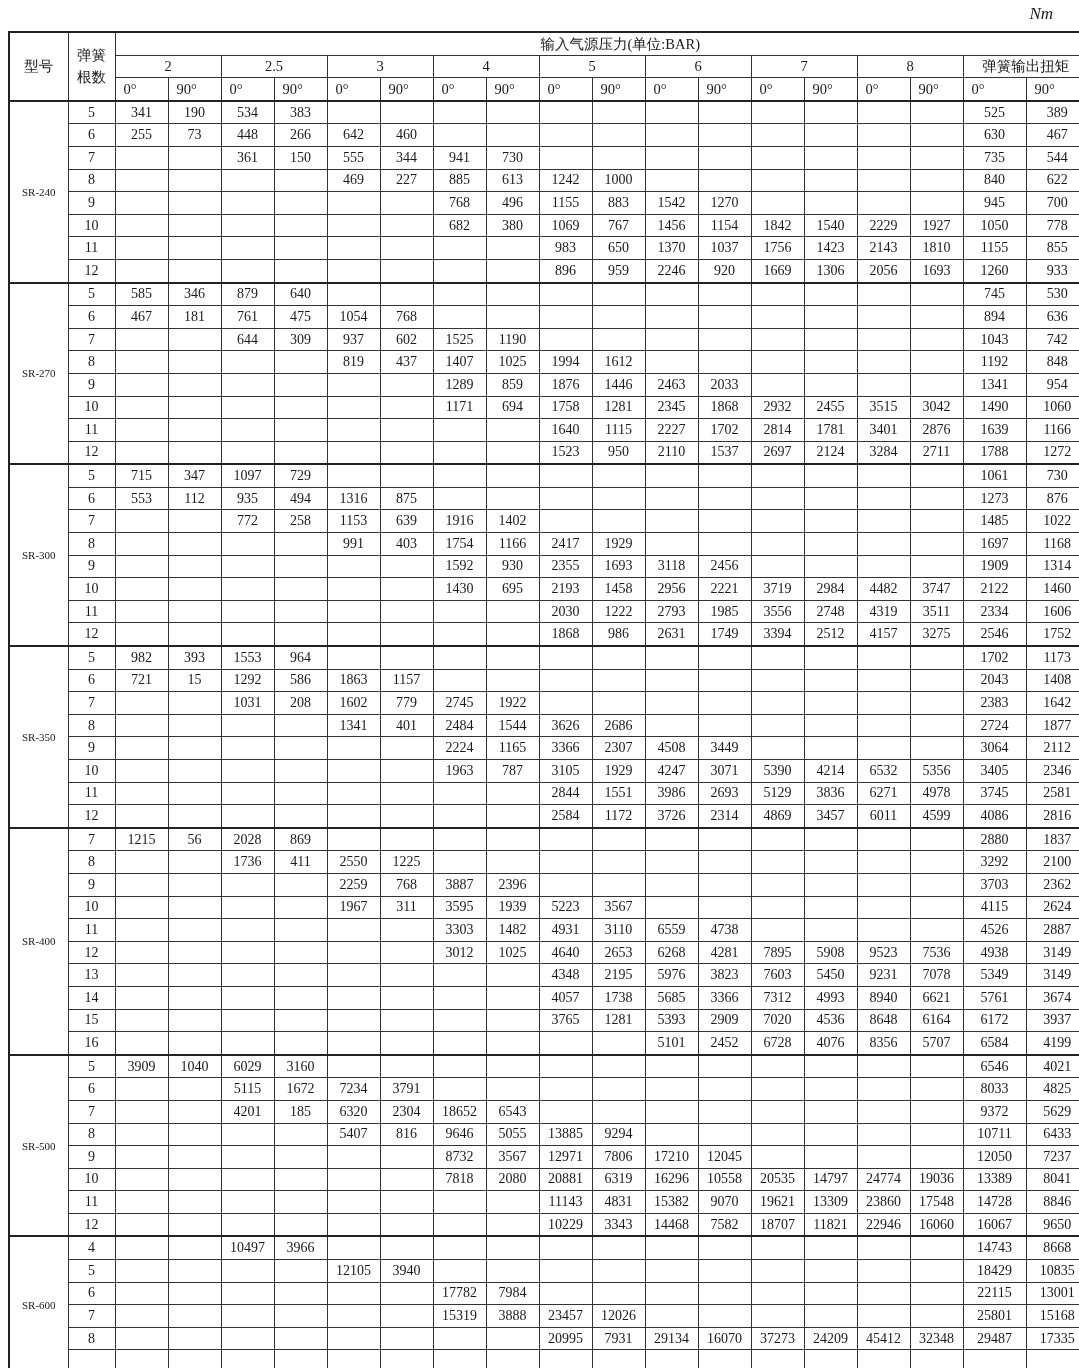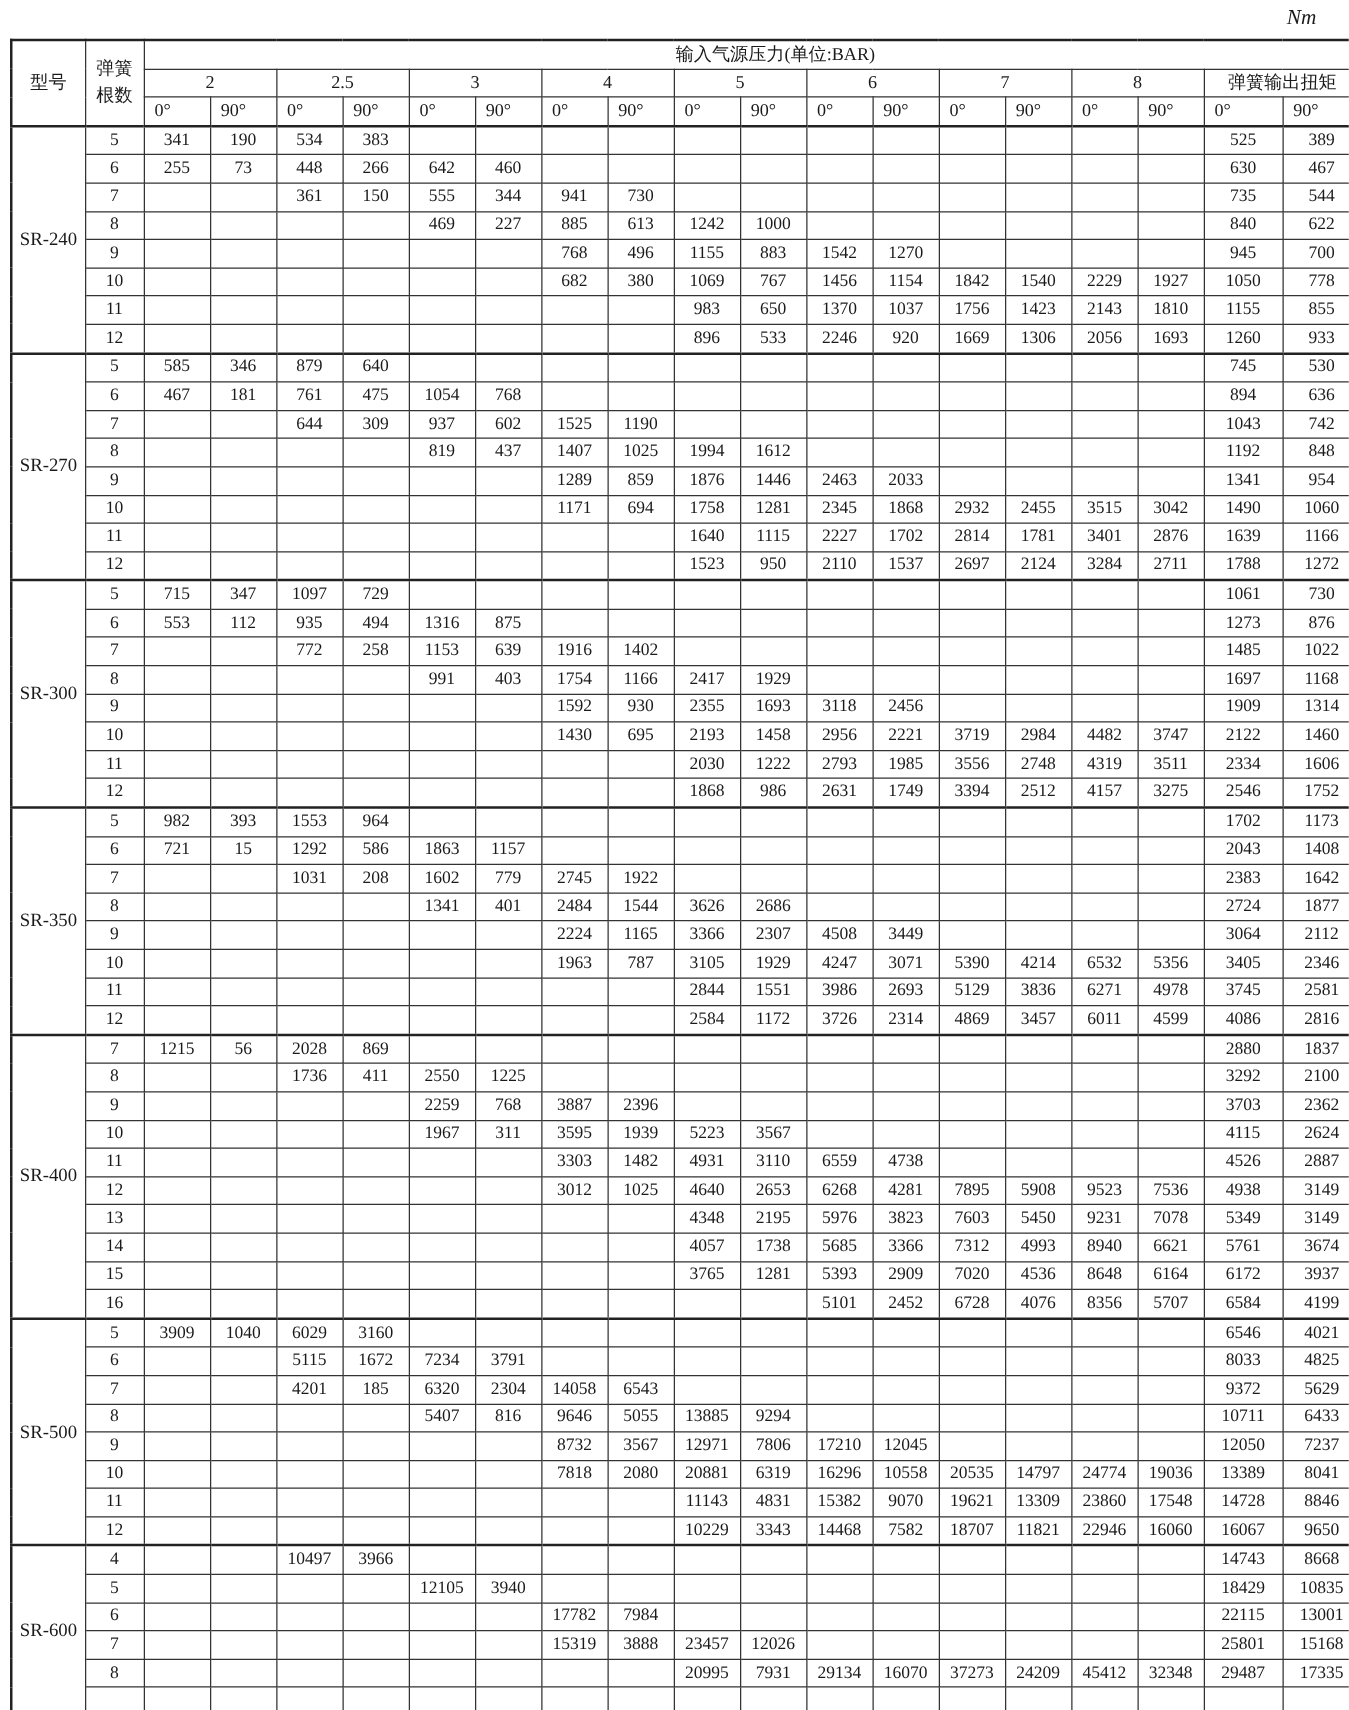--- a/index.html
+++ b/index.html
@@ -10,21 +10,21 @@
   table.spec { position: absolute; left: 8px; top: 31px; width: 1063px;
                border-collapse: collapse; table-layout: fixed;
                border: 2px solid #222; }
   table.spec td, table.spec th { border: 1px solid #333; padding: 0; height: 21.6px;
                text-align: center; vertical-align: middle; font-weight: normal;
                font-size: 14px; line-height: 20px; white-space: nowrap; overflow: hidden;
                font-family: "Liberation Serif", "DejaVu Serif", serif; }
   table.spec th { font-size: 14.5px; }
   table.spec th.deg { text-align: left; padding-left: 8px; }
   table.spec th.title { text-align: left; padding-left: 425px; }
-  table.spec td.model { font-size: 15px; }
+  table.spec td.model { font-size: 11px; }
   table.spec tr.group-start td { border-top: 2px solid #222; }
   table.spec thead tr:last-child th { border-bottom: 2px solid #222; }
   col.c-model { width: 59px; }
   col.c-count { width: 47px; }
   col.c-val { width: 53px; }
   col.c-out { width: 63px; }
 </style>
 </head>
 <body>
 
@@ -244,21 +244,21 @@
         <td>12</td>
         <td></td>
         <td></td>
         <td></td>
         <td></td>
         <td></td>
         <td></td>
         <td></td>
         <td></td>
         <td>896</td>
-        <td>533</td>
+        <td>959</td>
         <td>2246</td>
         <td>920</td>
         <td>1669</td>
         <td>1306</td>
         <td>2056</td>
         <td>1693</td>
         <td>1260</td>
         <td>933</td>
       </tr>
       <tr class="group-start">
@@ -1023,21 +1023,21 @@
         <td>4825</td>
       </tr>
       <tr>
         <td>7</td>
         <td></td>
         <td></td>
         <td>4201</td>
         <td>185</td>
         <td>6320</td>
         <td>2304</td>
-        <td>14058</td>
+        <td>18652</td>
         <td>6543</td>
         <td></td>
         <td></td>
         <td></td>
         <td></td>
         <td></td>
         <td></td>
         <td></td>
         <td></td>
         <td>9372</td>

